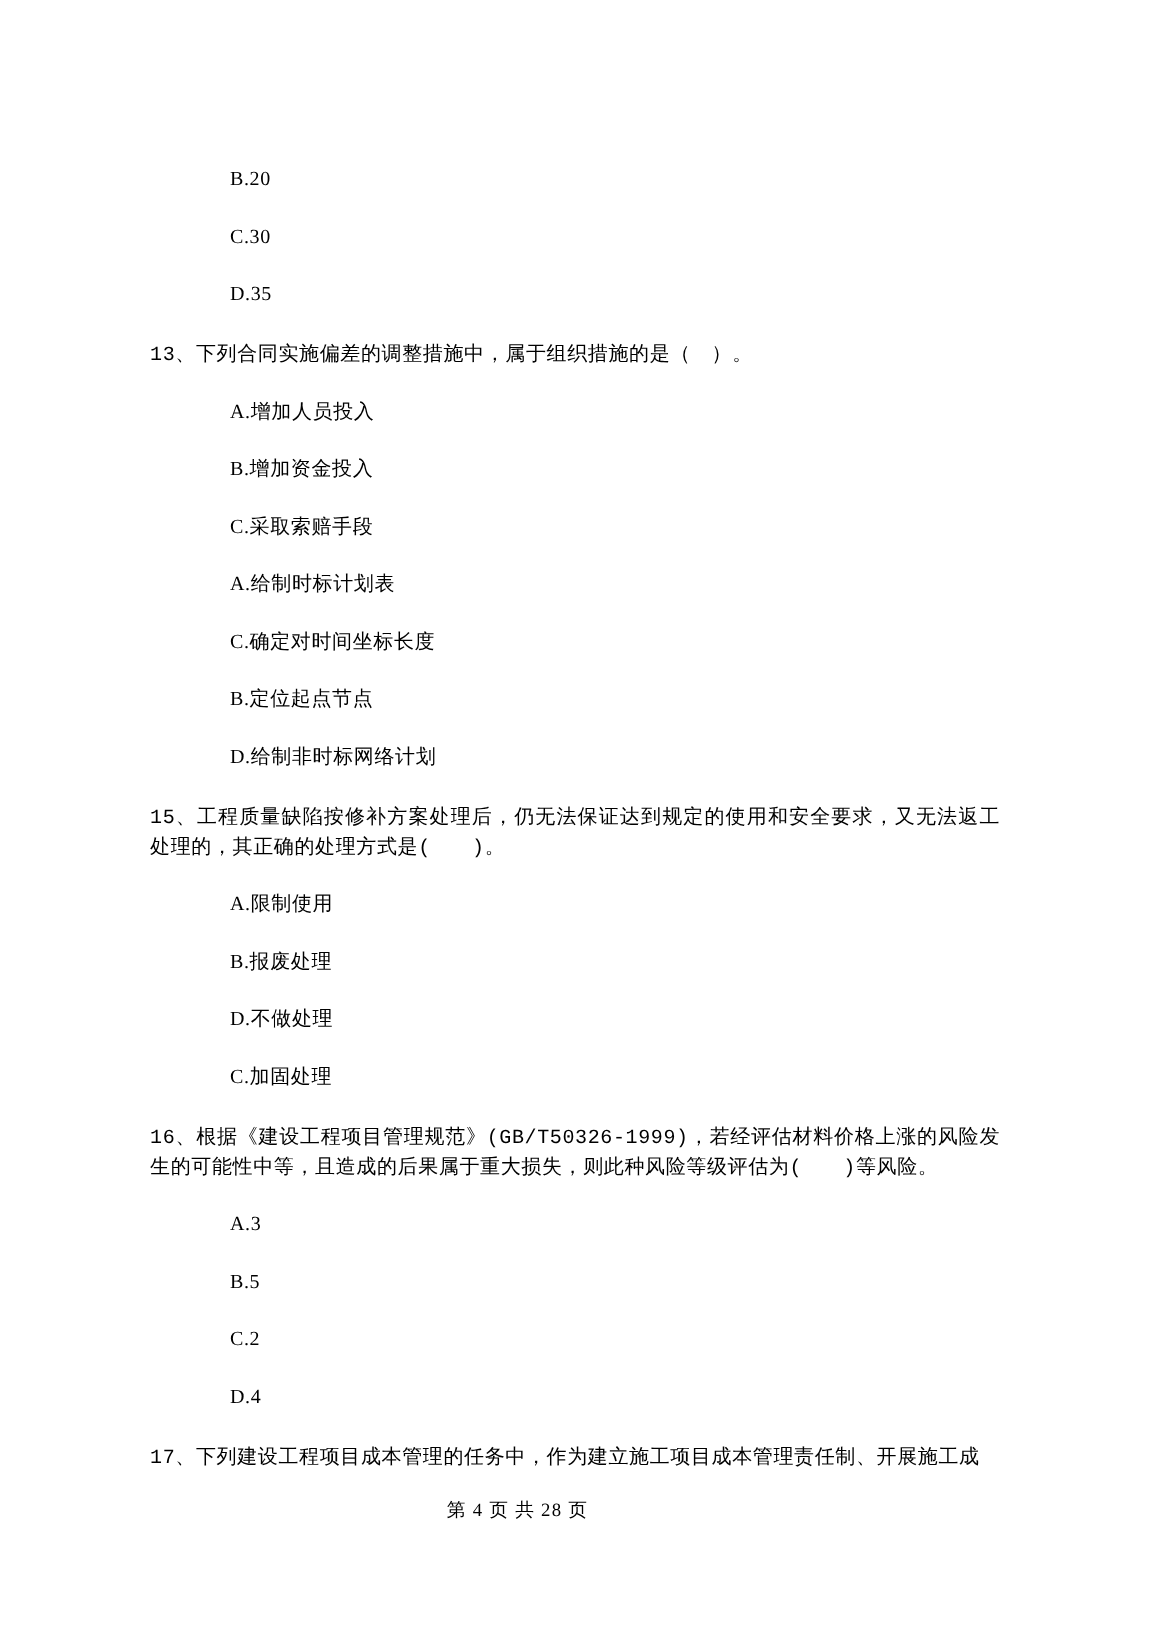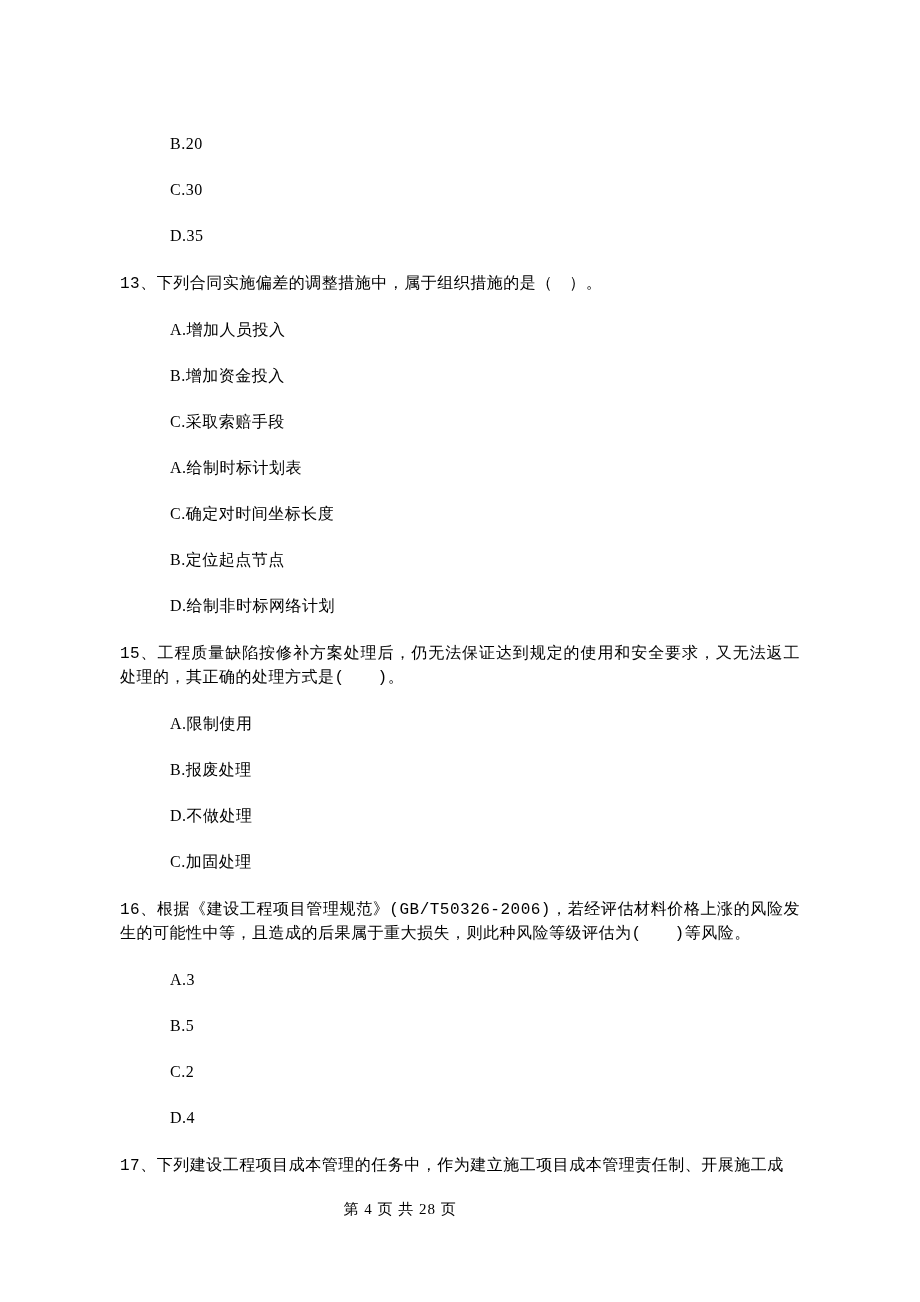--- a/index.html
+++ b/index.html
@@ -14,36 +14,36 @@
     font-size: 16px;
     line-height: 1.5;
   }
   .content {
     position: absolute;
     top: 110px;
     left: 120px;
     width: 680px;
   }
   .option {
-    margin-left: 50px;
+    margin-left: 64px;
     margin-top: 22px;
     margin-bottom: 22px;
     letter-spacing: 0.5px;
   }
   .question {
     margin-top: 24px;
     margin-bottom: 18px;
     letter-spacing: 0.5px;
     text-align: justify;
     font-family: Liberation Mono, monospace;
   }
   .footer {
     position: absolute;
     bottom: 82px;
-    left: 0;
+    left: 14px;
     width: 800px;
     text-align: center;
     font-size: 15px;
     letter-spacing: 1px;
   }
 </style>
 </head>
 <body>
 
 <div class="content">
@@ -61,21 +61,21 @@
   <div class="option">C.确定对时间坐标长度</div>
   <div class="option">B.定位起点节点</div>
   <div class="option">D.给制非时标网络计划</div>
 
   <div class="question">15、工程质量缺陷按修补方案处理后，仍无法保证达到规定的使用和安全要求，又无法返工处理的，其正确的处理方式是(　　)。</div>
   <div class="option">A.限制使用</div>
   <div class="option">B.报废处理</div>
   <div class="option">D.不做处理</div>
   <div class="option">C.加固处理</div>
 
-  <div class="question">16、根据《建设工程项目管理规范》(GB/T50326-2006)，若经评估材料价格上涨的风险发生的可能性中等，且造成的后果属于重大损失，则此种风险等级评估为(　　)等风险。</div>
+  <div class="question">16、根据《建设工程项目管理规范》(GB/T50326-1999)，若经评估材料价格上涨的风险发生的可能性中等，且造成的后果属于重大损失，则此种风险等级评估为(　　)等风险。</div>
   <div class="option">A.3</div>
   <div class="option">B.5</div>
   <div class="option">C.2</div>
   <div class="option">D.4</div>
 
   <div class="question">17、下列建设工程项目成本管理的任务中，作为建立施工项目成本管理责任制、开展施工成</div>
 
 </div>
 
 <div class="footer">第 4 页 共 28 页</div>

